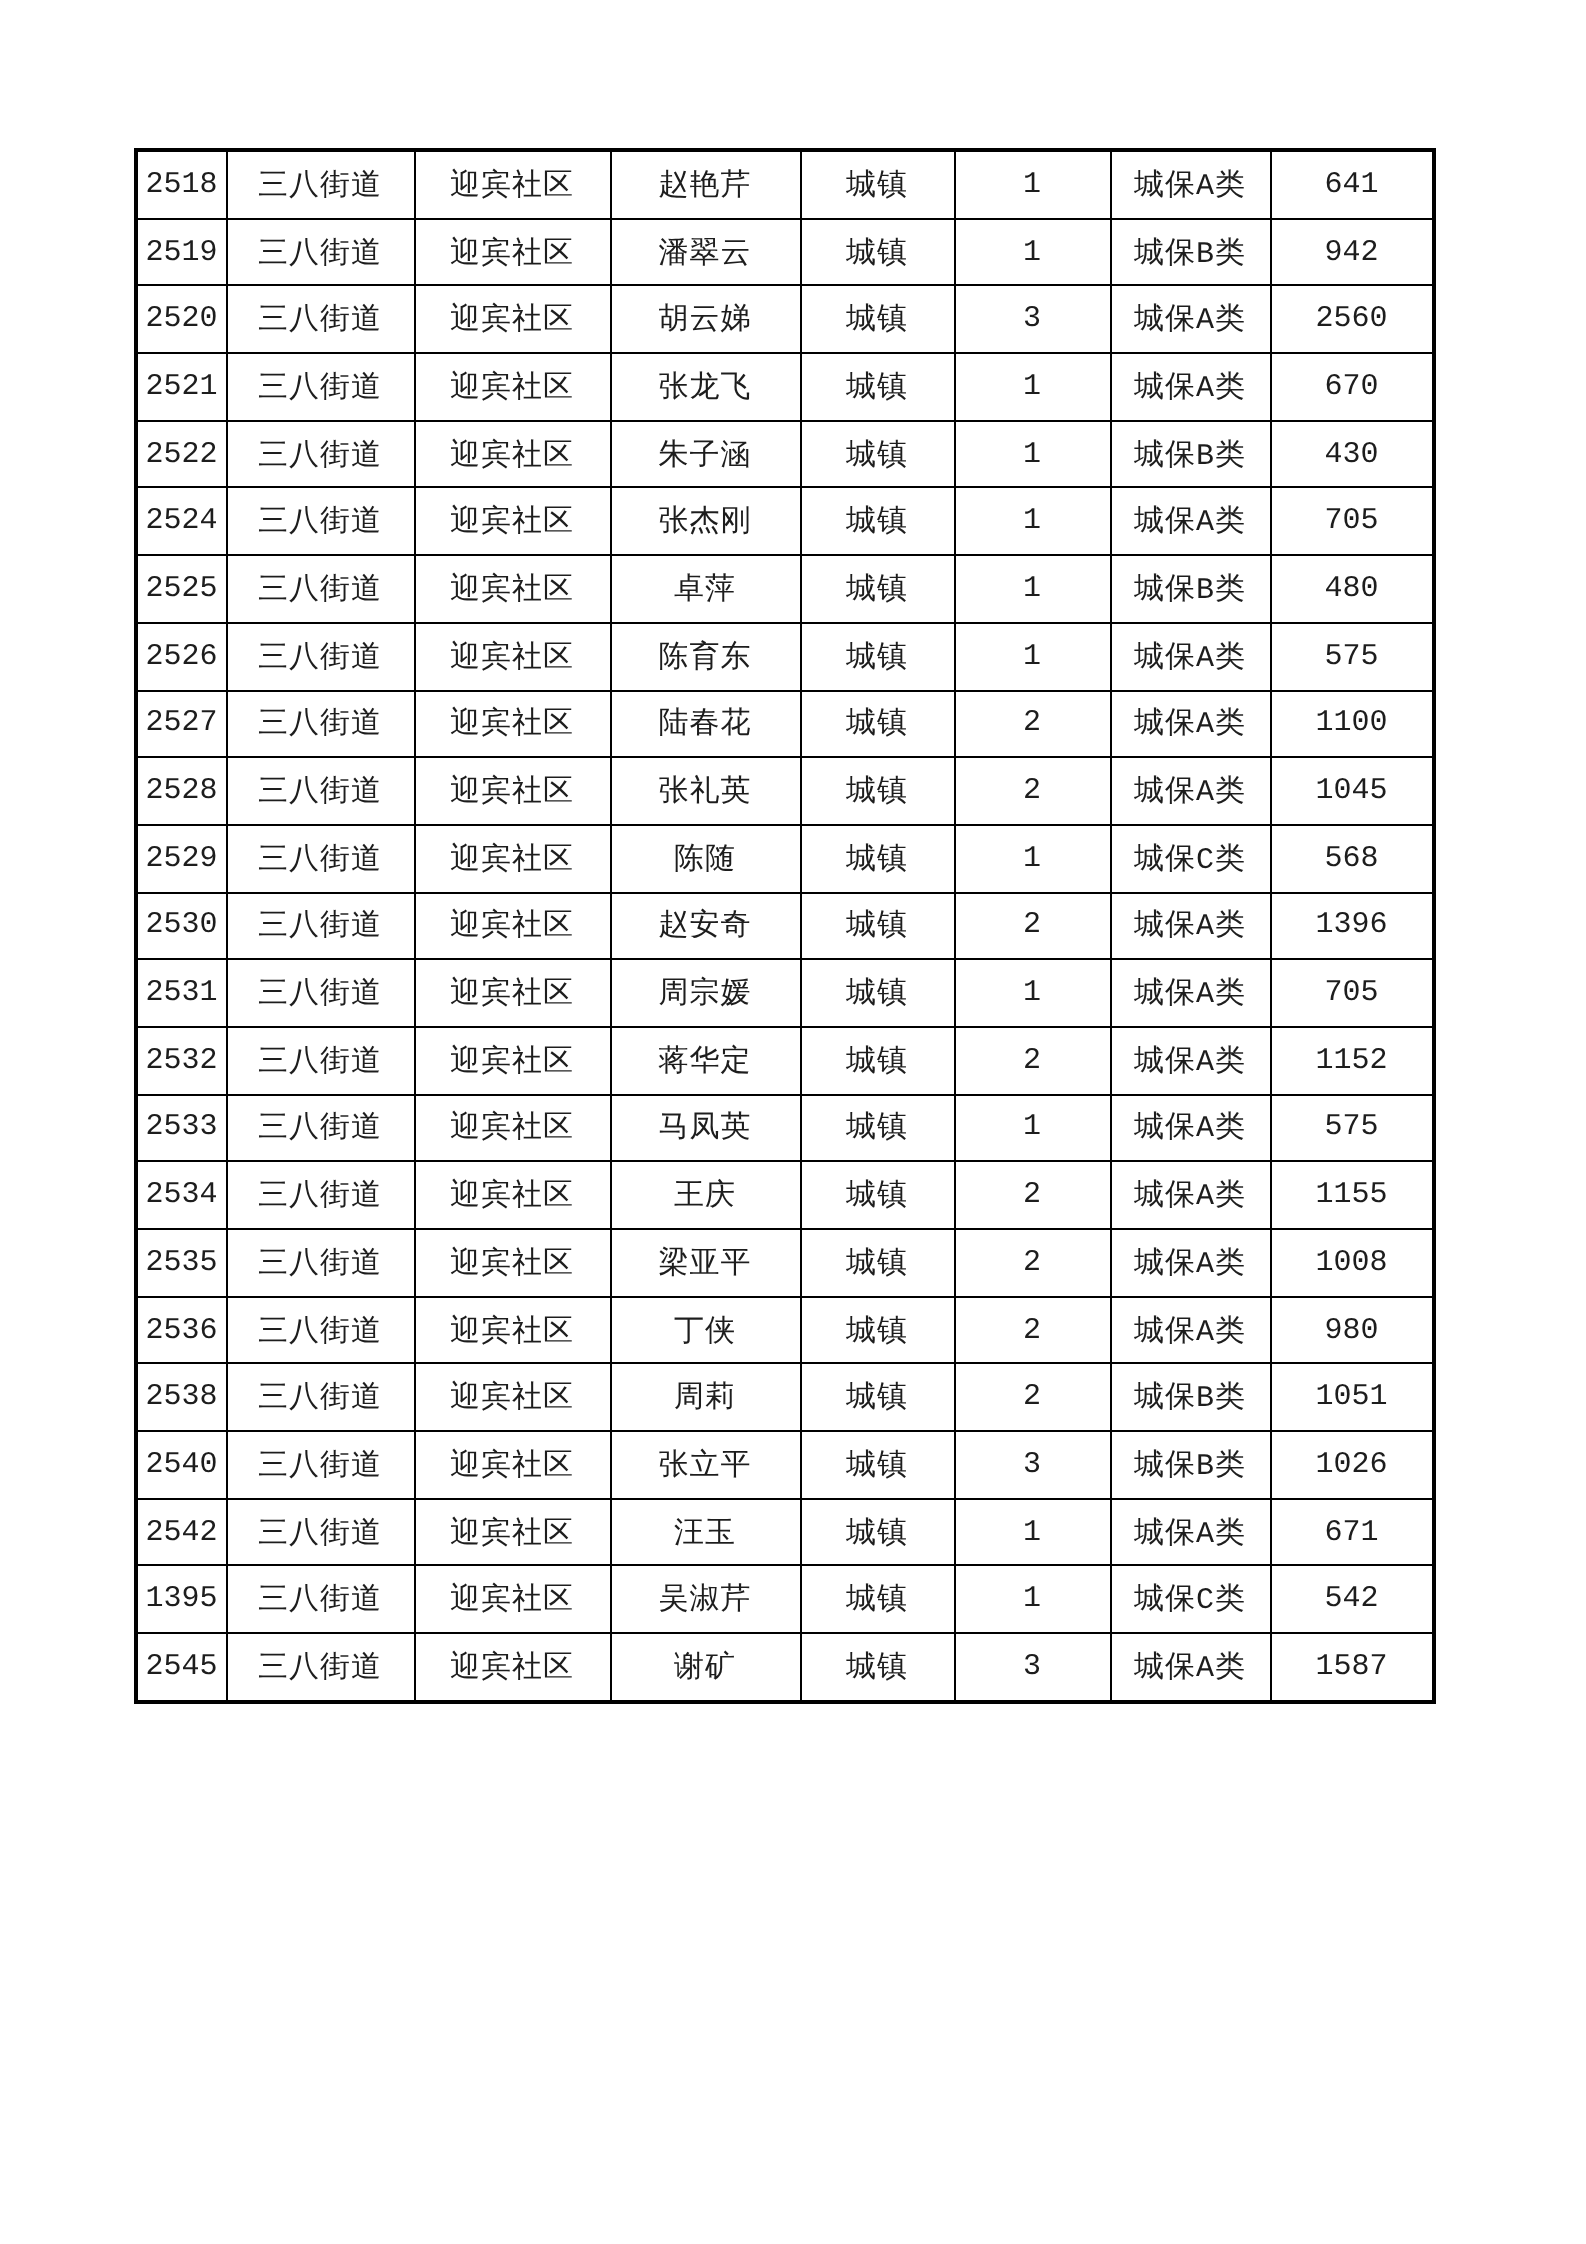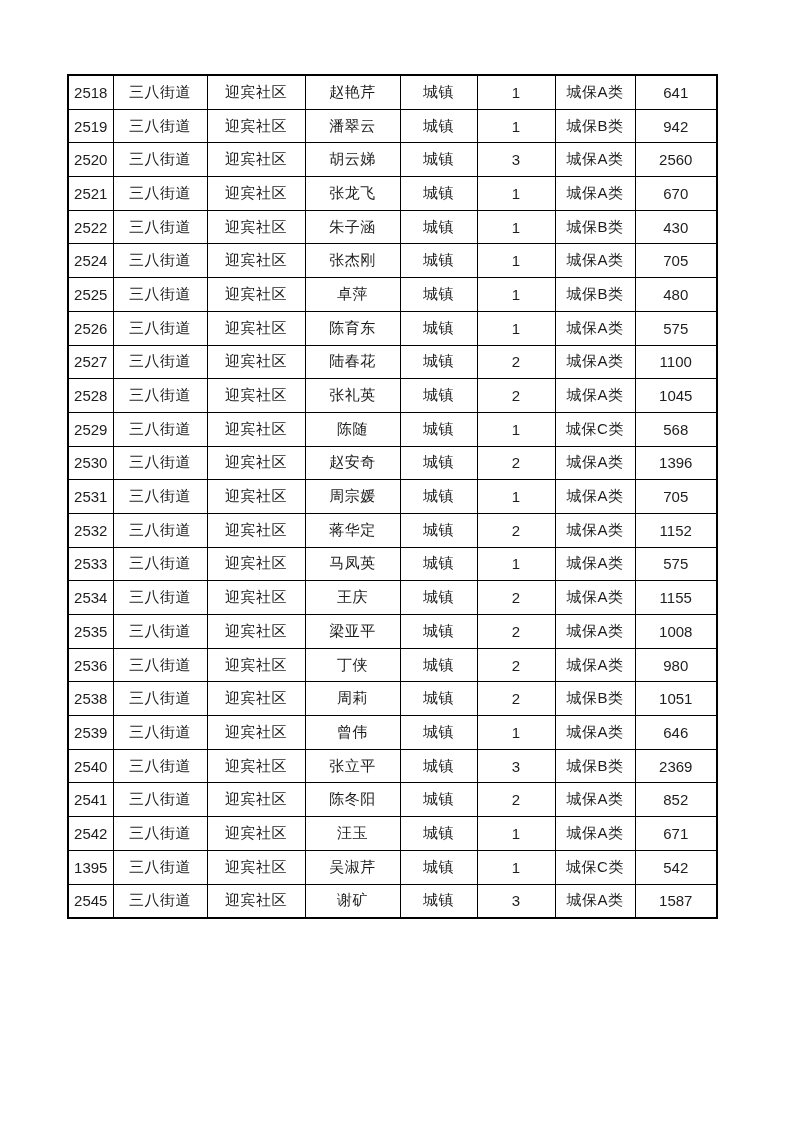--- a/index.html
+++ b/index.html
@@ -6,21 +6,21 @@
     margin: 0;
     padding: 0;
     background: #ffffff;
   }
   .page {
     position: relative;
     width: 729px;
     height: 1122px;
     background: #ffffff;
     overflow: hidden;
-    font-family: Liberation Sans, sans-serif;
+    font-family: Liberation Mono, monospace;
   }
   table.data-table {
     position: absolute;
     left: 67px;
     top: 74px;
     width: 651px;
     border-collapse: collapse;
     table-layout: fixed;
     border: 2px solid #000000;
   }
@@ -241,48 +241,28 @@
           <td class="num">2538</td>
           <td>三八街道</td>
           <td>迎宾社区</td>
           <td>周莉</td>
           <td>城镇</td>
           <td class="num">2</td>
           <td>城保B类</td>
           <td class="num">1051</td>
         </tr>
         <tr>
-          <td class="num">2539</td>
-          <td>三八街道</td>
-          <td>迎宾社区</td>
-          <td>曾伟</td>
-          <td>城镇</td>
-          <td class="num">1</td>
-          <td>城保A类</td>
-          <td class="num">646</td>
-        </tr>
-        <tr>
           <td class="num">2540</td>
           <td>三八街道</td>
           <td>迎宾社区</td>
           <td>张立平</td>
           <td>城镇</td>
           <td class="num">3</td>
           <td>城保B类</td>
-          <td class="num">2369</td>
-        </tr>
-        <tr>
-          <td class="num">2541</td>
-          <td>三八街道</td>
-          <td>迎宾社区</td>
-          <td>陈冬阳</td>
-          <td>城镇</td>
-          <td class="num">2</td>
-          <td>城保A类</td>
-          <td class="num">852</td>
+          <td class="num">1026</td>
         </tr>
         <tr>
           <td class="num">2542</td>
           <td>三八街道</td>
           <td>迎宾社区</td>
           <td>汪玉</td>
           <td>城镇</td>
           <td class="num">1</td>
           <td>城保A类</td>
           <td class="num">671</td>

